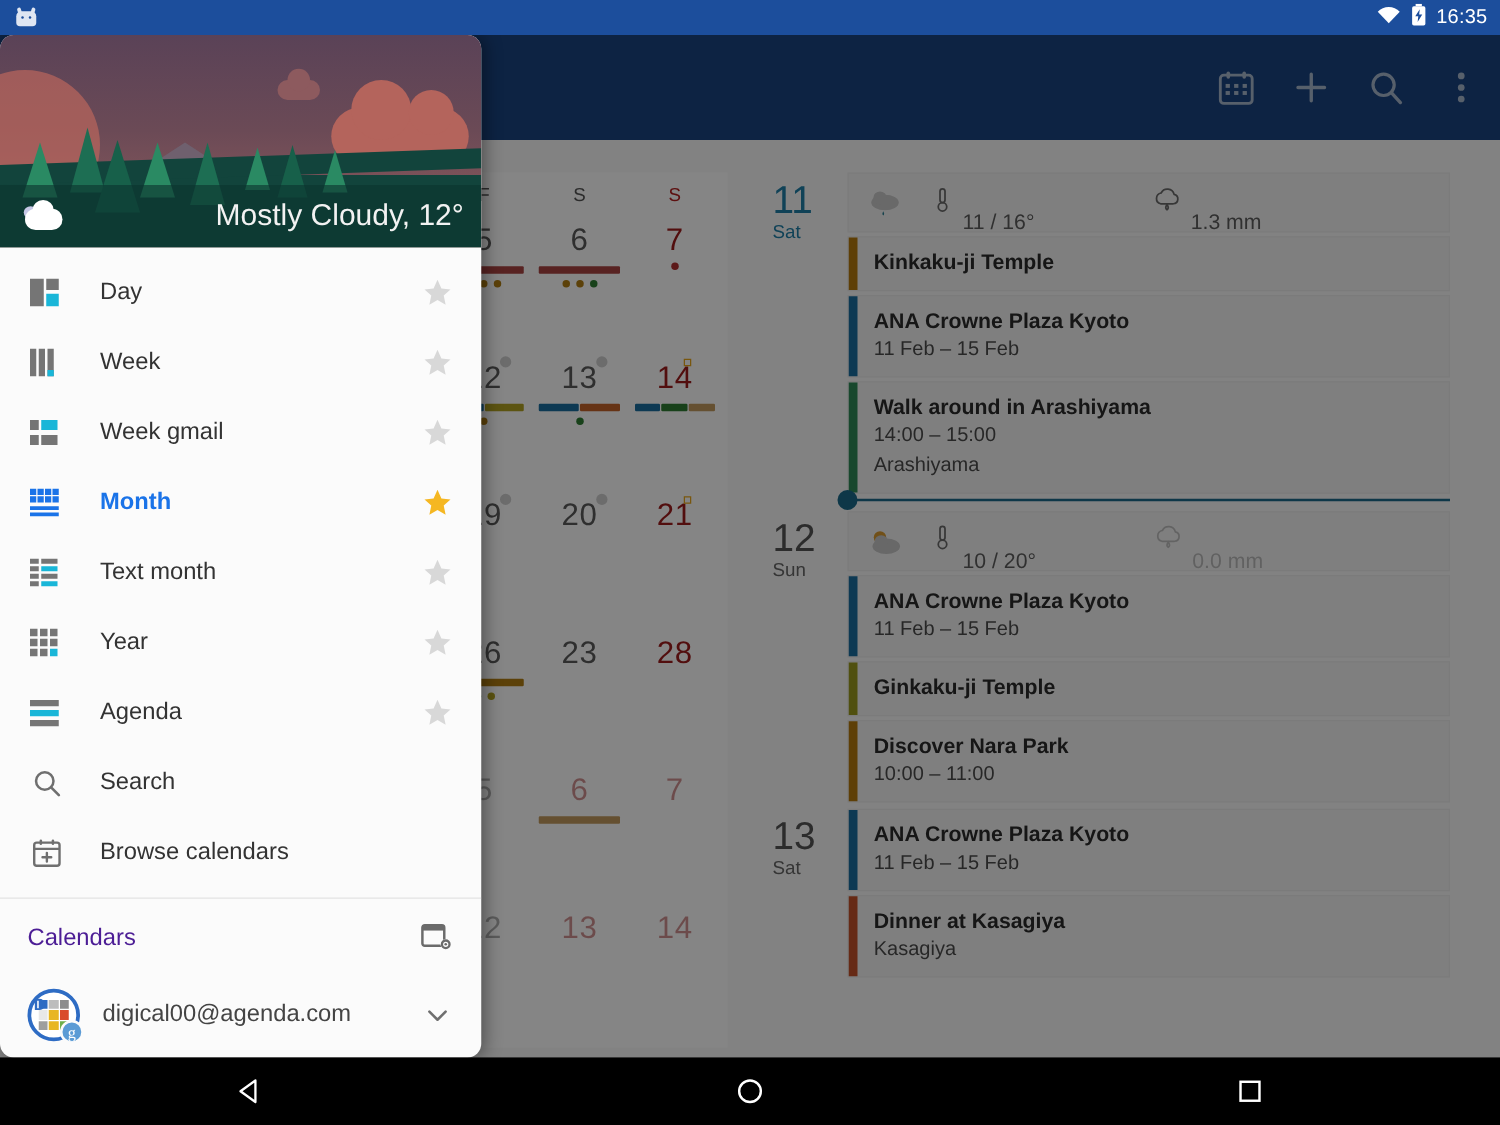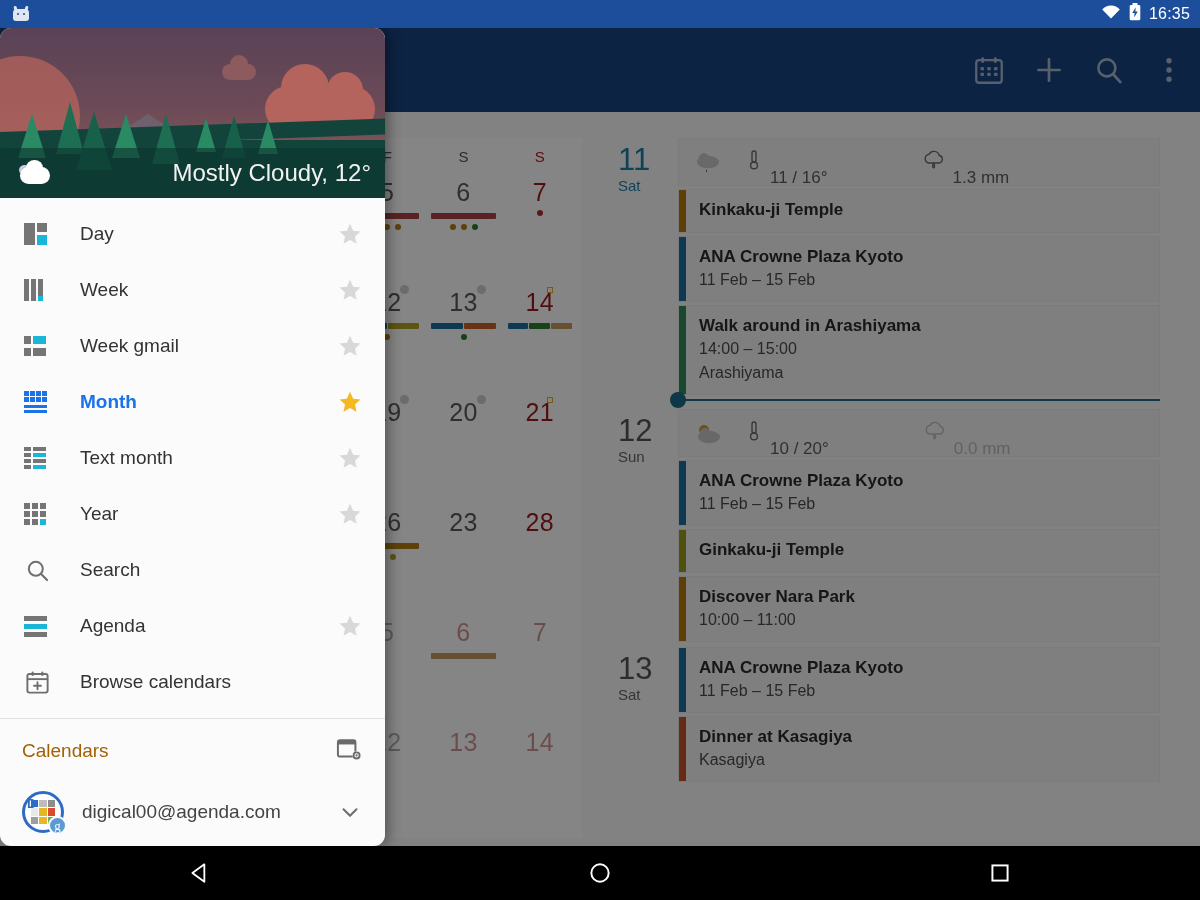--- a/index.html
+++ b/index.html
@@ -232,21 +232,21 @@
   .vico { width: 26px; height: 22px; position: relative; }
   .vico i { position: absolute; display: block; background: #757575; }
   .vico i.cy { background: #19b6d8; }
   .vico.blue i { background: #1a73e8; }
 
   .divider { height: 1px; background: #e3e3e3; margin: 8px 0 0 0; }
   .calhead {
     height: 64px; display: flex; align-items: center; justify-content: space-between;
     padding: 0 22px;
   }
-  .calhead .t { font-size: 19px; color: #a16207; }
+  .calhead .t { font-size: 19px; color: #4c1d95; }
   .acct {
     height: 58px; display: flex; align-items: center; padding: 0 22px; gap: 18px;
   }
   .avatar { width: 42px; height: 42px; position: relative; flex: none; }
   .avatar .ring {
     position: absolute; inset: 0; border-radius: 50%;
     background: #fff; border: 3px solid #2e6cc4; overflow: hidden;
   }
   .avatar .mini {
     position: absolute; inset: 6px; display: grid;
@@ -817,41 +817,41 @@
           </span>
           <span class="dlabel">Year</span>
           <span class="star">
             <svg viewBox="0 0 24 24">
               <path d="M12 2.6 L14.9 9 L21.6 9.7 L16.6 14.3 L18 21 L12 17.6 L6 21 L7.4 14.3 L2.4 9.7 L9.1 9 Z" fill="#d8d8d8"></path>
             </svg>
           </span>
         </div>
         <div class="drow">
           <span class="dicon">
-            <svg width="27" height="27" viewBox="0 0 24 24">
-              <circle cx="10.5" cy="10.5" r="6.2" fill="none" stroke="#6f6f6f" stroke-width="1.8"></circle>
-              <path d="M15.2 15.2 L20.5 20.5" stroke="#6f6f6f" stroke-width="1.9" stroke-linecap="round"></path>
-            </svg>
-          </span>
-          <span class="dlabel">Search</span>
-        </div>
-        <div class="drow">
-          <span class="dicon">
             <span class="vico">
               <i style="left: 0px; top: 1px; width: 23px; height: 5px;"></i>
               <i class="cy" style="left: 0px; top: 9px; width: 23px; height: 5px;"></i>
               <i style="left: 0px; top: 17px; width: 23px; height: 5px;"></i>
             </span>
           </span>
           <span class="dlabel">Agenda</span>
           <span class="star">
             <svg viewBox="0 0 24 24">
               <path d="M12 2.6 L14.9 9 L21.6 9.7 L16.6 14.3 L18 21 L12 17.6 L6 21 L7.4 14.3 L2.4 9.7 L9.1 9 Z" fill="#d8d8d8"></path>
             </svg>
           </span>
+        </div>
+        <div class="drow">
+          <span class="dicon">
+            <svg width="27" height="27" viewBox="0 0 24 24">
+              <circle cx="10.5" cy="10.5" r="6.2" fill="none" stroke="#6f6f6f" stroke-width="1.8"></circle>
+              <path d="M15.2 15.2 L20.5 20.5" stroke="#6f6f6f" stroke-width="1.9" stroke-linecap="round"></path>
+            </svg>
+          </span>
+          <span class="dlabel">Search</span>
         </div>
         <div class="drow">
           <span class="dicon">
             <svg width="27" height="27" viewBox="0 0 24 24">
               <rect x="3" y="4.5" width="18" height="16.5" rx="1.8" fill="none" stroke="#6f6f6f" stroke-width="1.7"></rect>
               <path d="M3 9 H21" stroke="#6f6f6f" stroke-width="1.7"></path>
               <rect x="6.8" y="2.3" width="1.8" height="4" rx=".9" fill="#6f6f6f"></rect>
               <rect x="15.4" y="2.3" width="1.8" height="4" rx=".9" fill="#6f6f6f"></rect>
               <path d="M12 11.8 V18 M8.9 14.9 H15.1" stroke="#6f6f6f" stroke-width="1.7" stroke-linecap="round"></path>
             </svg>

